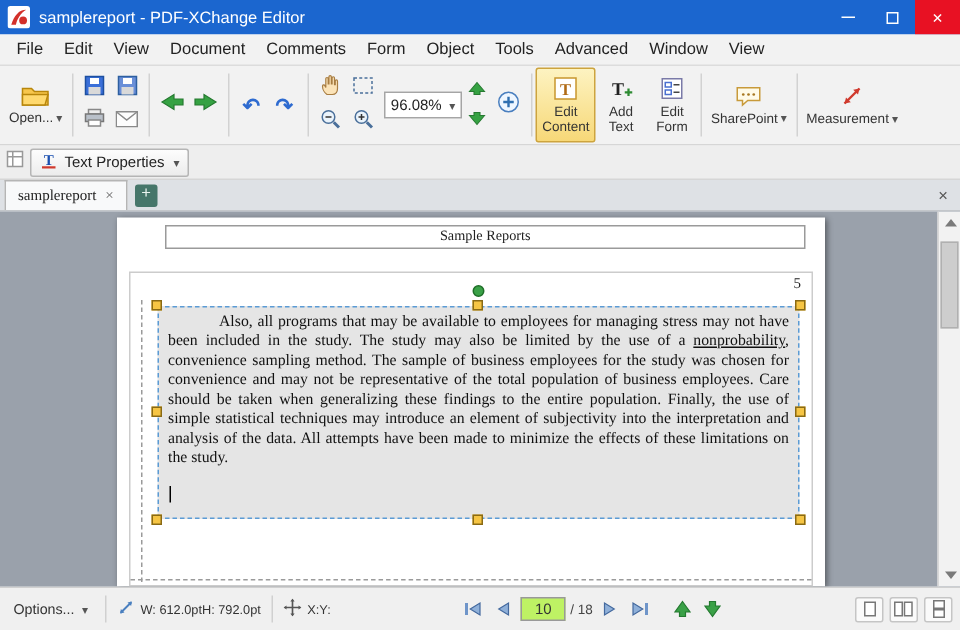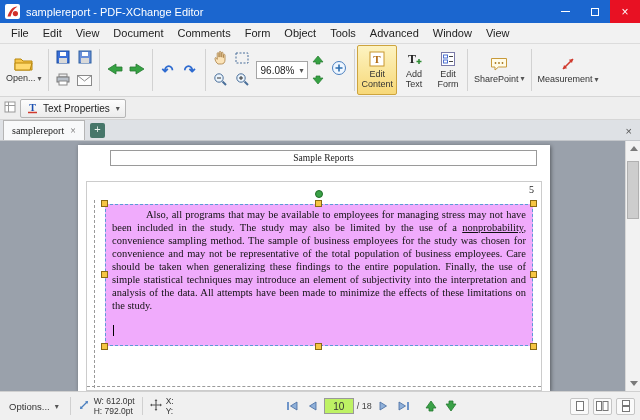--- a/index.html
+++ b/index.html
@@ -49,21 +49,21 @@
 
   
   .docarea { position:relative; height:250px; background:#9aa1ab; overflow:hidden; flex:0 0 auto; }
   .page { position:absolute; left:78px; top:4px; width:472px; height:246px; background:#fff; box-shadow:1px 1px 4px rgba(0,0,0,.45); }
   .header-box { position:absolute; left:32px; right:13px; top:5px; height:16px; border:1px solid #9a9a9a; display:flex; align-items:center; justify-content:center; font-family:"Liberation Serif", serif; font-size:9.5px; color:#222; }
   .content-frame { position:absolute; left:8px; right:8px; top:36px; bottom:0; border:1px solid #cccccc; }
   .page-num { position:absolute; top:2px; right:7px; font-family:"Liberation Serif", serif; font-size:10px; color:#222; }
   .v-guide { position:absolute; left:7px; top:18px; bottom:2px; border-left:1px dashed #9a9a9a; }
   .h-guide { position:absolute; left:0; right:0; bottom:3px; border-top:1px dashed #9a9a9a; }
   .sel-wrap { position:absolute; left:18px; top:22px; width:428px; height:142px; }
-  .text-block { position:absolute; inset:0; background:#f0abfc; border:1px dashed #5b9bd5; padding:3px 6px; font-family:"Liberation Serif", serif; font-size:10.5px; line-height:13px; color:#111; }
+  .text-block { position:absolute; inset:0; background:#e5e5e5; border:1px dashed #5b9bd5; padding:3px 6px; font-family:"Liberation Serif", serif; font-size:10.5px; line-height:13px; color:#111; }
   .para { text-align:justify; text-indent:34px; }
   .uline { text-decoration:underline; }
   .edit-line { margin-top:12px; }
   .caret { display:inline-block; width:1px; height:11px; background:#000; vertical-align:-2px; margin-left:1px; }
   .handle { position:absolute; width:7px; height:7px; background:#f6c544; border:1px solid #8a6a14; }
   .h-tl{left:-4px;top:-4px}.h-tc{left:50%;margin-left:-4px;top:-4px}.h-tr{right:-4px;top:-4px}
   .h-ml{left:-4px;top:50%;margin-top:-4px}.h-mr{right:-4px;top:50%;margin-top:-4px}
   .h-bl{left:-4px;bottom:-4px}.h-bc{left:50%;margin-left:-4px;bottom:-4px}.h-br{right:-4px;bottom:-4px}
   .rot-handle { position:absolute; left:50%; top:-14px; margin-left:-4px; width:8px; height:8px; border-radius:50%; background:#3aa147; border:1px solid #1f6e28; }
 
@@ -73,21 +73,21 @@
   .sb-arrow.up { top:0; } .sb-arrow.down { bottom:0; }
   .tri-up { width:0;height:0;border-left:4px solid transparent;border-right:4px solid transparent;border-bottom:5px solid #7a7a7a; }
   .tri-down { width:0;height:0;border-left:4px solid transparent;border-right:4px solid transparent;border-top:5px solid #7a7a7a; }
   .sb-thumb { position:absolute; left:1px; top:20px; width:12px; height:58px; background:#cdcdcd; border:1px solid #b0b0b0; }
 
   
   .statusbar { height:29px; background:#f0f0f0; border-top:1px solid #d0d0d0; display:flex; align-items:center; padding:0 5px; font-size:9.5px; color:#333; flex:1 0 auto; }
   .sb-left, .sb-right { display:flex; align-items:center; gap:4px; }
   .sb-center { flex:1; display:flex; align-items:center; justify-content:center; gap:3px; }
   .sb-sep { width:1px; height:18px; background:#d0d0d0; margin:0 3px; }
-  .sb-pair { display:flex; flex-direction:column; justify-content:center; font-size:8.5px; line-height:10px; }
+  .sb-pair { display:flex; flex-direction:row; justify-content:center; font-size:8.5px; line-height:10px; }
   .options-btn { display:flex; align-items:center; gap:3px; padding:2px 4px; }
   .nav-btn { width:17px; height:16px; display:flex; align-items:center; justify-content:center; }
   .page-box { width:30px; height:16px; background:#bef264; border:1px solid #999; display:flex; align-items:center; justify-content:center; font-size:10px; }
   .page-total { font-size:9px; color:#444; }
   .view-btn { width:19px; height:17px; border:1px solid #c5c5c5; border-radius:2px; background:#fafafa; display:flex; align-items:center; justify-content:center; }
 </style>
 </head>
 <body>
 
 <div class="window">

